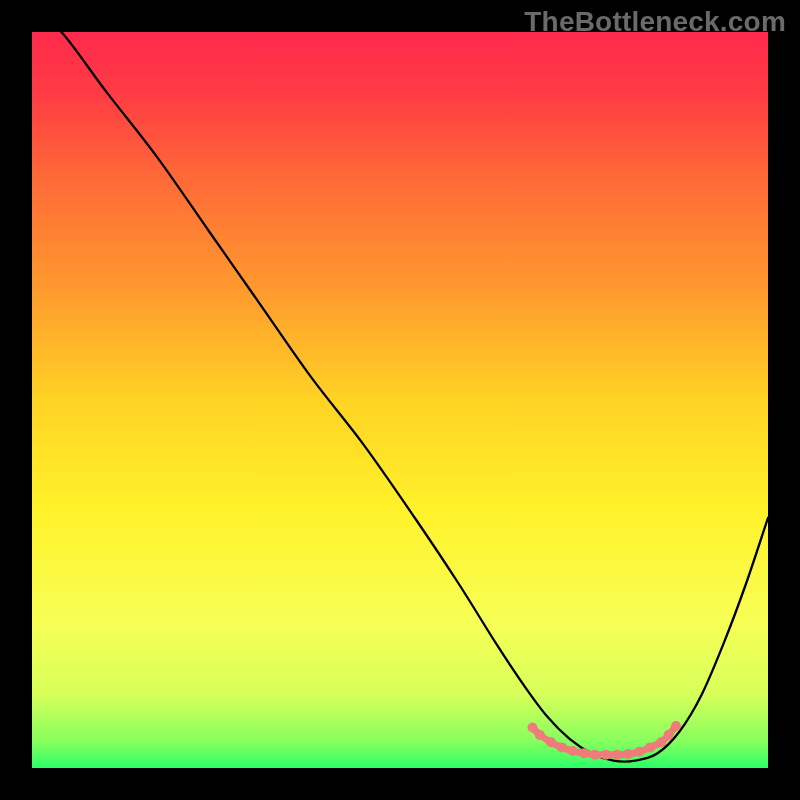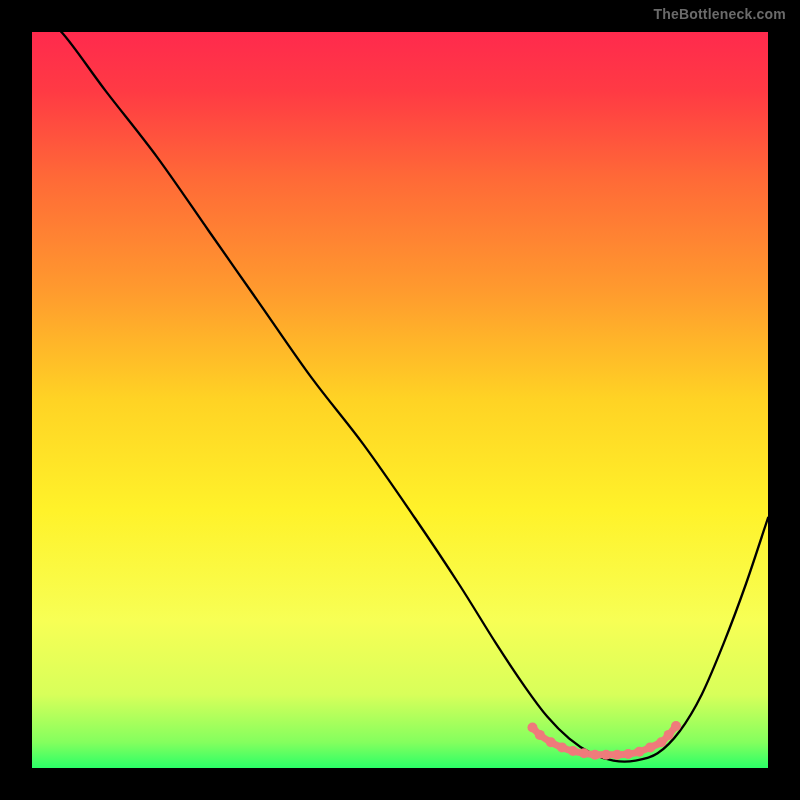--- a/index.html
+++ b/index.html
@@ -24,21 +24,21 @@
     top: 32px;
     width: 736px;
     height: 736px;
     overflow: hidden;
   }
   .watermark {
     position: absolute;
     top: 6px;
     right: 14px;
     font-family: Arial, Helvetica, sans-serif;
-    font-size: 14px;
+    font-size: 28px;
     font-weight: 600;
     color: #6a6a6a;
     letter-spacing: 0.2px;
     user-select: none;
     margin-left: 24px;
   }
   svg {
     display: block;
   }
 </style>

